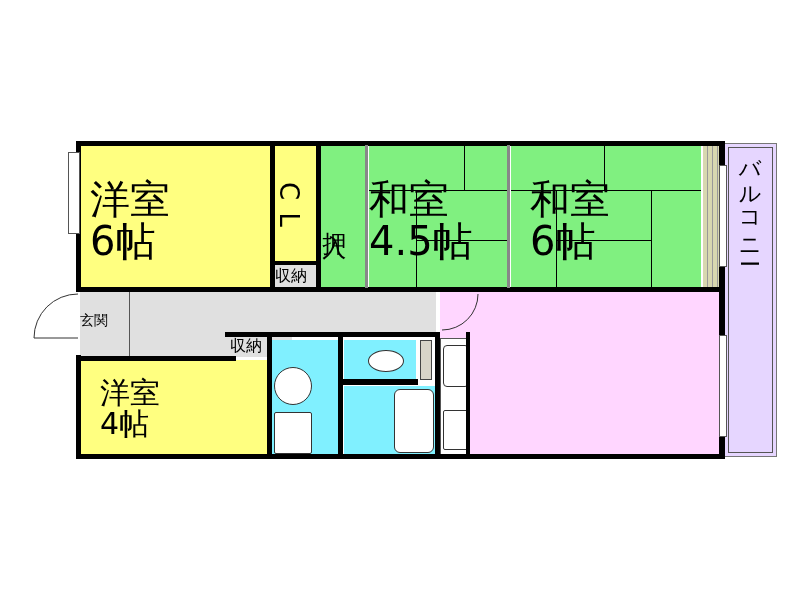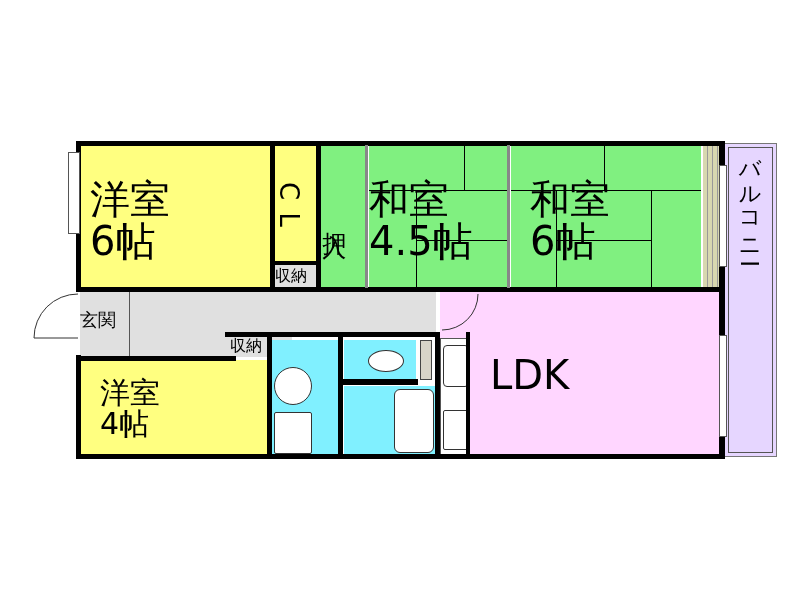--- a/index.html
+++ b/index.html
@@ -66,21 +66,21 @@
     <span>和室</span>
     <span>6帖</span>
   </div>
 
   <div class="abs" style="left:703px;top:145px;width:17px;height:143px;background:repeating-linear-gradient(90deg,#d8d8b0 0 4px,#999 4px 5px);"></div>
 
   <div class="abs" style="left:80px;top:292px;width:356px;height:40px;background:#e0e0e0;"></div>
   <div class="abs" style="left:80px;top:330px;width:150px;height:27px;background:#e0e0e0;"></div>
 
   <div class="abs" style="left:80px;top:292px;width:50px;height:65px;background:#e0e0e0;border-right:1px solid #555;"></div>
-  <div class="room-label" style="left:80px;top:305px;width:50px;height:30px;font-size:18px;">玄関</div>
+  <div class="room-label" style="left:80px;top:305px;width:50px;height:30px;font-size:14px;">玄関</div>
   <svg class="abs" style="left:30px;top:292px;" width="52" height="50">
     <path d="M48 2 A44 44 0 0 0 4 46" fill="none" stroke="#333" stroke-width="1"></path>
     <line x1="4" y1="46" x2="48" y2="46" stroke="#333" stroke-width="1"></line>
   </svg>
 
   <div class="abs" style="left:230px;top:335px;width:62px;height:22px;background:#e0e0e0;"></div>
   <div class="room-label" style="left:230px;top:335px;width:62px;height:22px;font-size:16px;">収納</div>
 
   <div class="abs" style="left:80px;top:360px;width:188px;height:95px;background:#ffff80;"></div>
   <div class="room-label mid" style="left:100px;top:368px;width:140px;height:80px;">
@@ -97,21 +97,20 @@
   <div class="abs" style="left:420px;top:340px;width:12px;height:40px;background:#d8d4c8;border:1px solid #444;"></div>
 
   <div class="abs" style="left:344px;top:386px;width:92px;height:69px;background:#80f0ff;"></div>
   <div class="fixture" style="left:394px;top:389px;width:38px;height:62px;border-radius:6px;"></div>
 
   <div class="abs" style="left:440px;top:292px;width:280px;height:163px;background:#ffd6ff;"></div>
   <div class="abs" style="left:440px;top:338px;width:30px;height:117px;background:#fff;border:1px solid #555;"></div>
   <div class="fixture" style="left:443px;top:345px;width:24px;height:40px;"></div>
   <div class="fixture" style="left:443px;top:410px;width:24px;height:38px;border-radius:2px;"></div>
   <div class="room-label big" style="left:490px;top:320px;width:180px;height:110px;">
-    <span>LDK</span>
   </div>
   <svg class="abs" style="left:440px;top:292px;" width="42" height="42">
     <path d="M38 2 A36 36 0 0 1 2 38" fill="none" stroke="#333" stroke-width="1"></path>
   </svg>
 
   <div class="wall" style="left:76px;top:141px;width:648px;height:5px;"></div>
   <div class="wall" style="left:76px;top:454px;width:648px;height:5px;"></div>
   <div class="wall" style="left:76px;top:141px;width:5px;height:150px;"></div>
   <div class="wall" style="left:76px;top:355px;width:5px;height:104px;"></div>
   <div class="wall" style="left:719px;top:141px;width:6px;height:318px;"></div>

